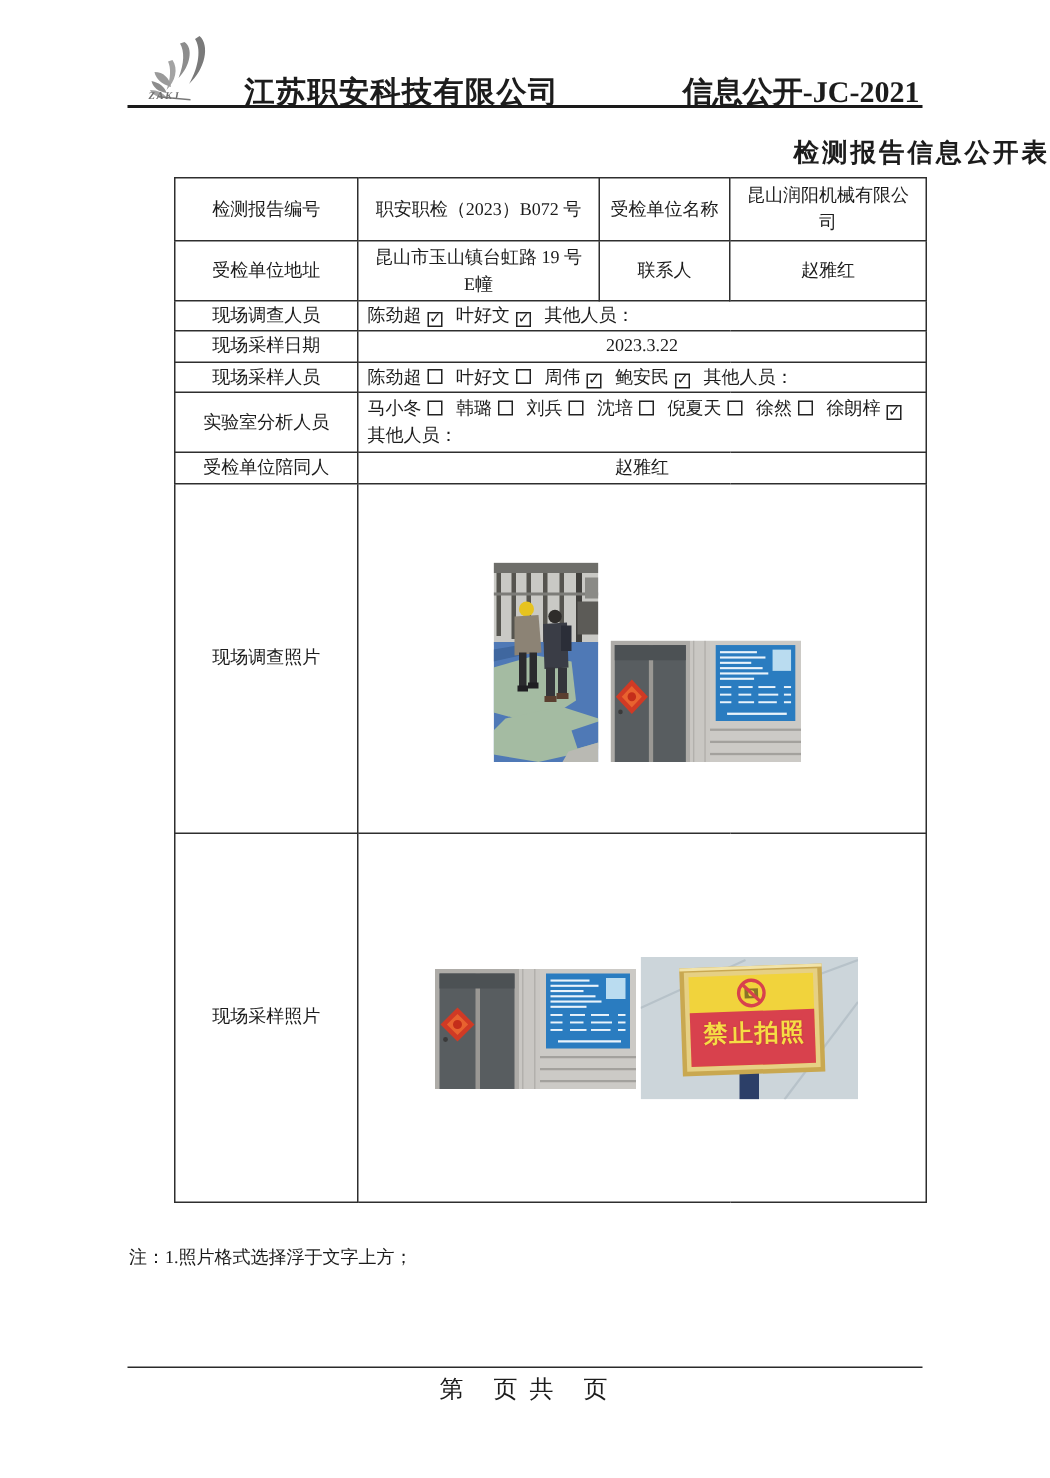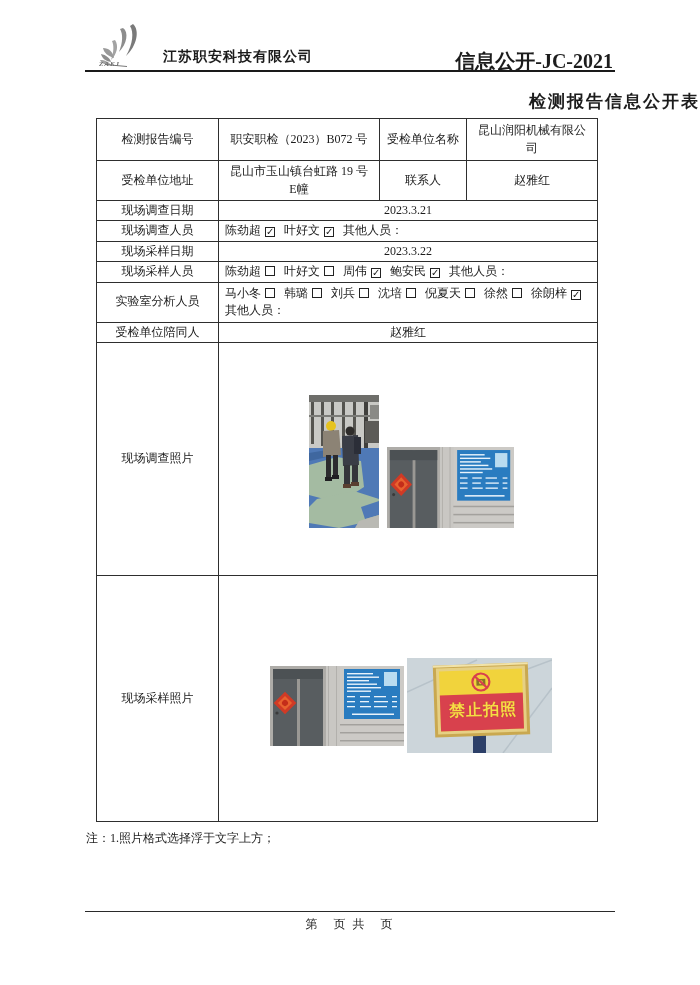--- a/index.html
+++ b/index.html
@@ -12,29 +12,29 @@
     font-family:"Liberation Serif","DejaVu Serif",serif;
     color:var(--text);
     position:relative;
   }
   .page{position:absolute;inset:0;background:#fff;overflow:hidden;}
 
   
   .hdr{position:absolute;left:85px;top:20px;width:530px;height:52px;border-bottom:2px solid #1a1a1a;}
   .logo{position:absolute;left:8px;top:2px;width:62px;height:50px;}
   .logo-zakj{position:absolute;left:14px;top:40px;font-size:7px;font-style:italic;font-weight:bold;color:#6f6f6f;letter-spacing:1px;}
-  .hdr-company{position:absolute;left:78px;top:28px;font-size:14px;font-weight:bold;letter-spacing:1px;}
+  .hdr-company{position:absolute;left:78px;top:28px;font-size:20px;font-weight:bold;letter-spacing:1px;}
   .hdr-code{position:absolute;right:2px;top:28px;font-size:20px;font-weight:bold;}
 
   
   .title{position:absolute;left:0;top:90px;width:700px;text-align:right;font-size:17px;font-weight:bold;letter-spacing:2px;}
 
   
   table.form{
-    position:absolute;left:96px;top:118px;width:501px;
+    position:absolute;left:116px;top:118px;width:501px;
     border-collapse:collapse;table-layout:fixed;
     font-size:12px;
   }
   table.form td{
     border:1px solid var(--border);
     vertical-align:middle;
     padding:1px 6px;
     line-height:1.45;
   }
   td.lbl{text-align:center;padding:1px 2px;}
@@ -58,21 +58,21 @@
     position:absolute;left:34px;top:40px;width:84px;text-align:center;
     font-size:16px;font-weight:bold;color:#f6dc45;letter-spacing:1px;
     transform:rotate(-1.5deg);
     text-shadow:0 0 1px rgba(160,40,40,.6);
     font-family:"Liberation Sans",sans-serif;
   }
 
   
   .note{position:absolute;left:86px;top:830px;font-size:12px;}
   .ftr-line{position:absolute;left:85px;top:911px;width:530px;border-top:1.5px solid #2a2a2a;}
-  .ftr-text{position:absolute;left:0;top:916px;width:700px;text-align:center;font-size:12px;letter-spacing:2px;}
+  .ftr-text{position:absolute;left:0;top:916px;width:700px;text-align:center;font-size:16px;letter-spacing:2px;}
 </style>
 </head>
 <body>
 
 <div class="page">
 
   <div class="hdr">
     <svg class="logo" viewBox="0 0 62 50">
       <path d="M30 6 C36 10 34 22 26 30 C30 20 30 12 27 7 Z" fill="#8d8d8d"></path>
       <path d="M40 2 C47 8 44 24 33 34 C40 22 41 10 37 4 Z" fill="#7a7a7a"></path>
@@ -101,24 +101,20 @@
       <td class="lbl">检测报告编号</td>
       <td class="val">职安职检（2023）B072 号</td>
       <td class="lbl">受检单位名称</td>
       <td class="val">昆山润阳机械有限公司</td>
     </tr>
     <tr style="height:40px">
       <td class="lbl">受检单位地址</td>
       <td class="val">昆山市玉山镇台虹路 19 号 E幢</td>
       <td class="lbl">联系人</td>
       <td class="val">赵雅红</td>
-    </tr>
-    <tr style="height:18px">
-      <td class="lbl">现场调查日期</td>
-      <td class="ctr" colspan="3">2023.3.21</td>
     </tr>
     <tr style="height:18px">
       <td class="lbl">现场调查人员</td>
       <td class="list" colspan="3"><span class="cl-item"><span>陈劲超</span><span class="box checked">✓</span></span><span class="cl-item"><span>叶好文</span><span class="box checked">✓</span></span><span class="cl-item"><span>其他人员：</span></span></td>
     </tr>
     <tr style="height:18px">
       <td class="lbl">现场采样日期</td>
       <td class="ctr" colspan="3">2023.3.22</td>
     </tr>
     <tr style="height:18px">

